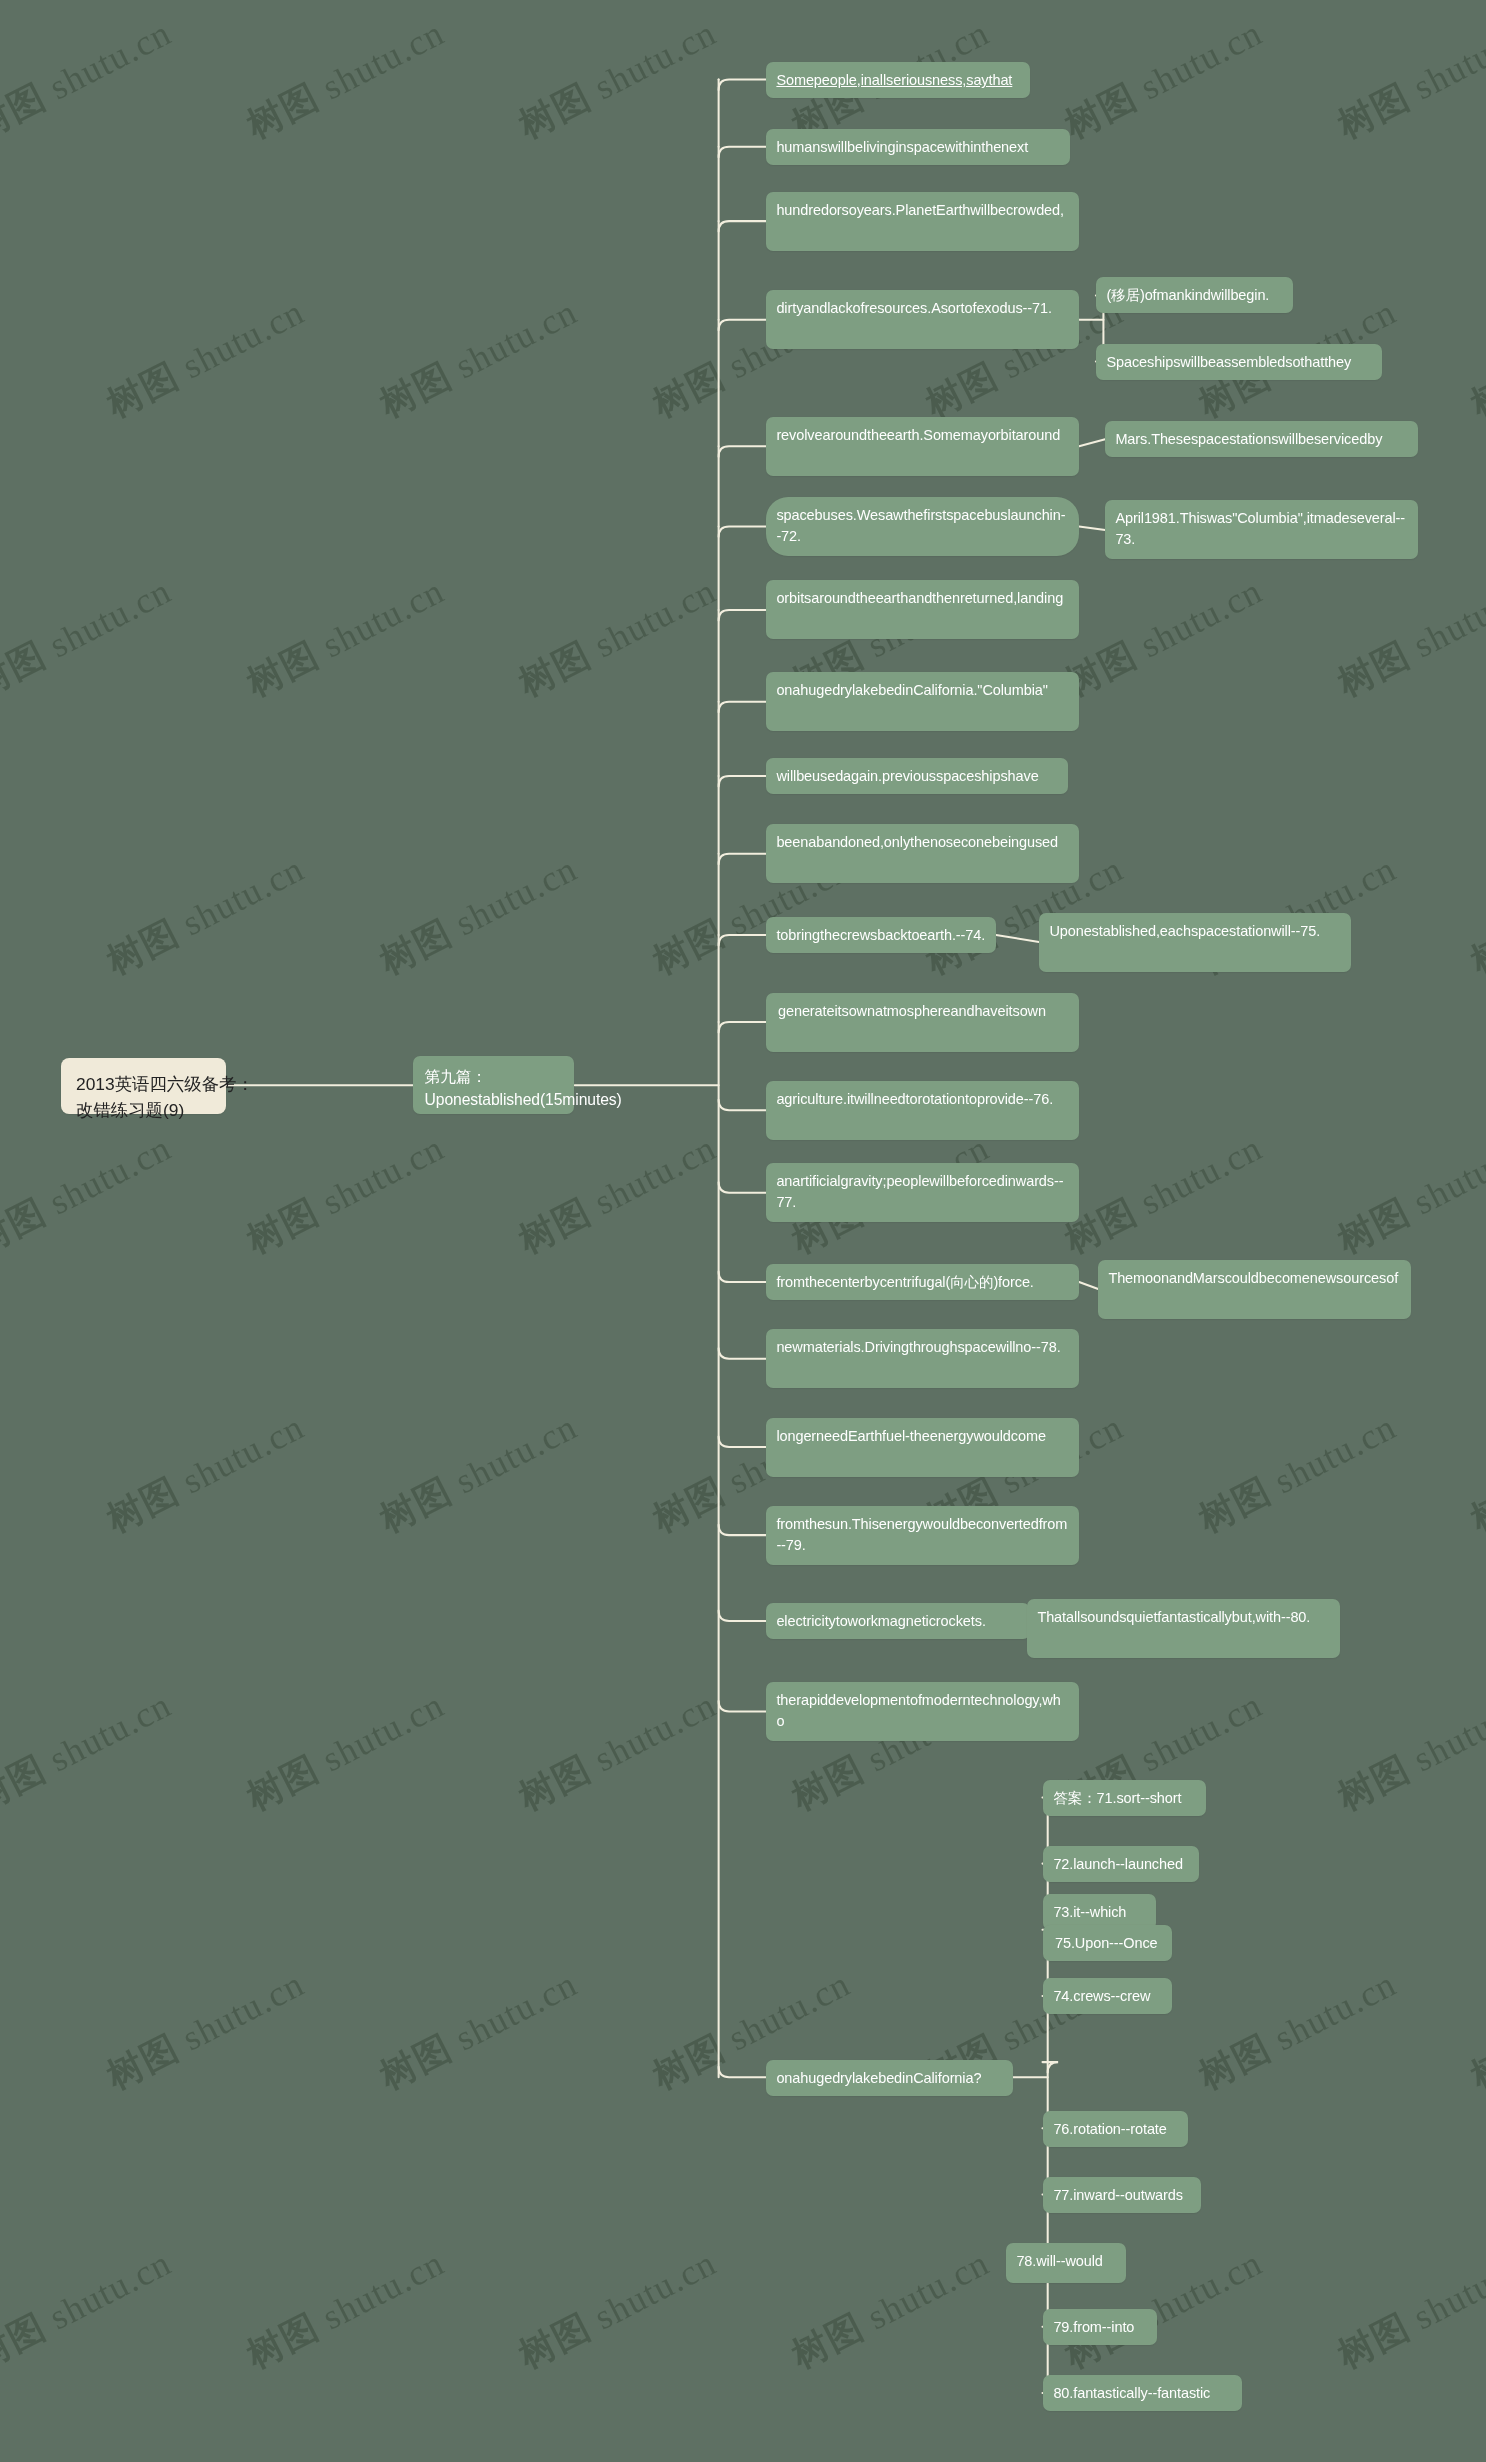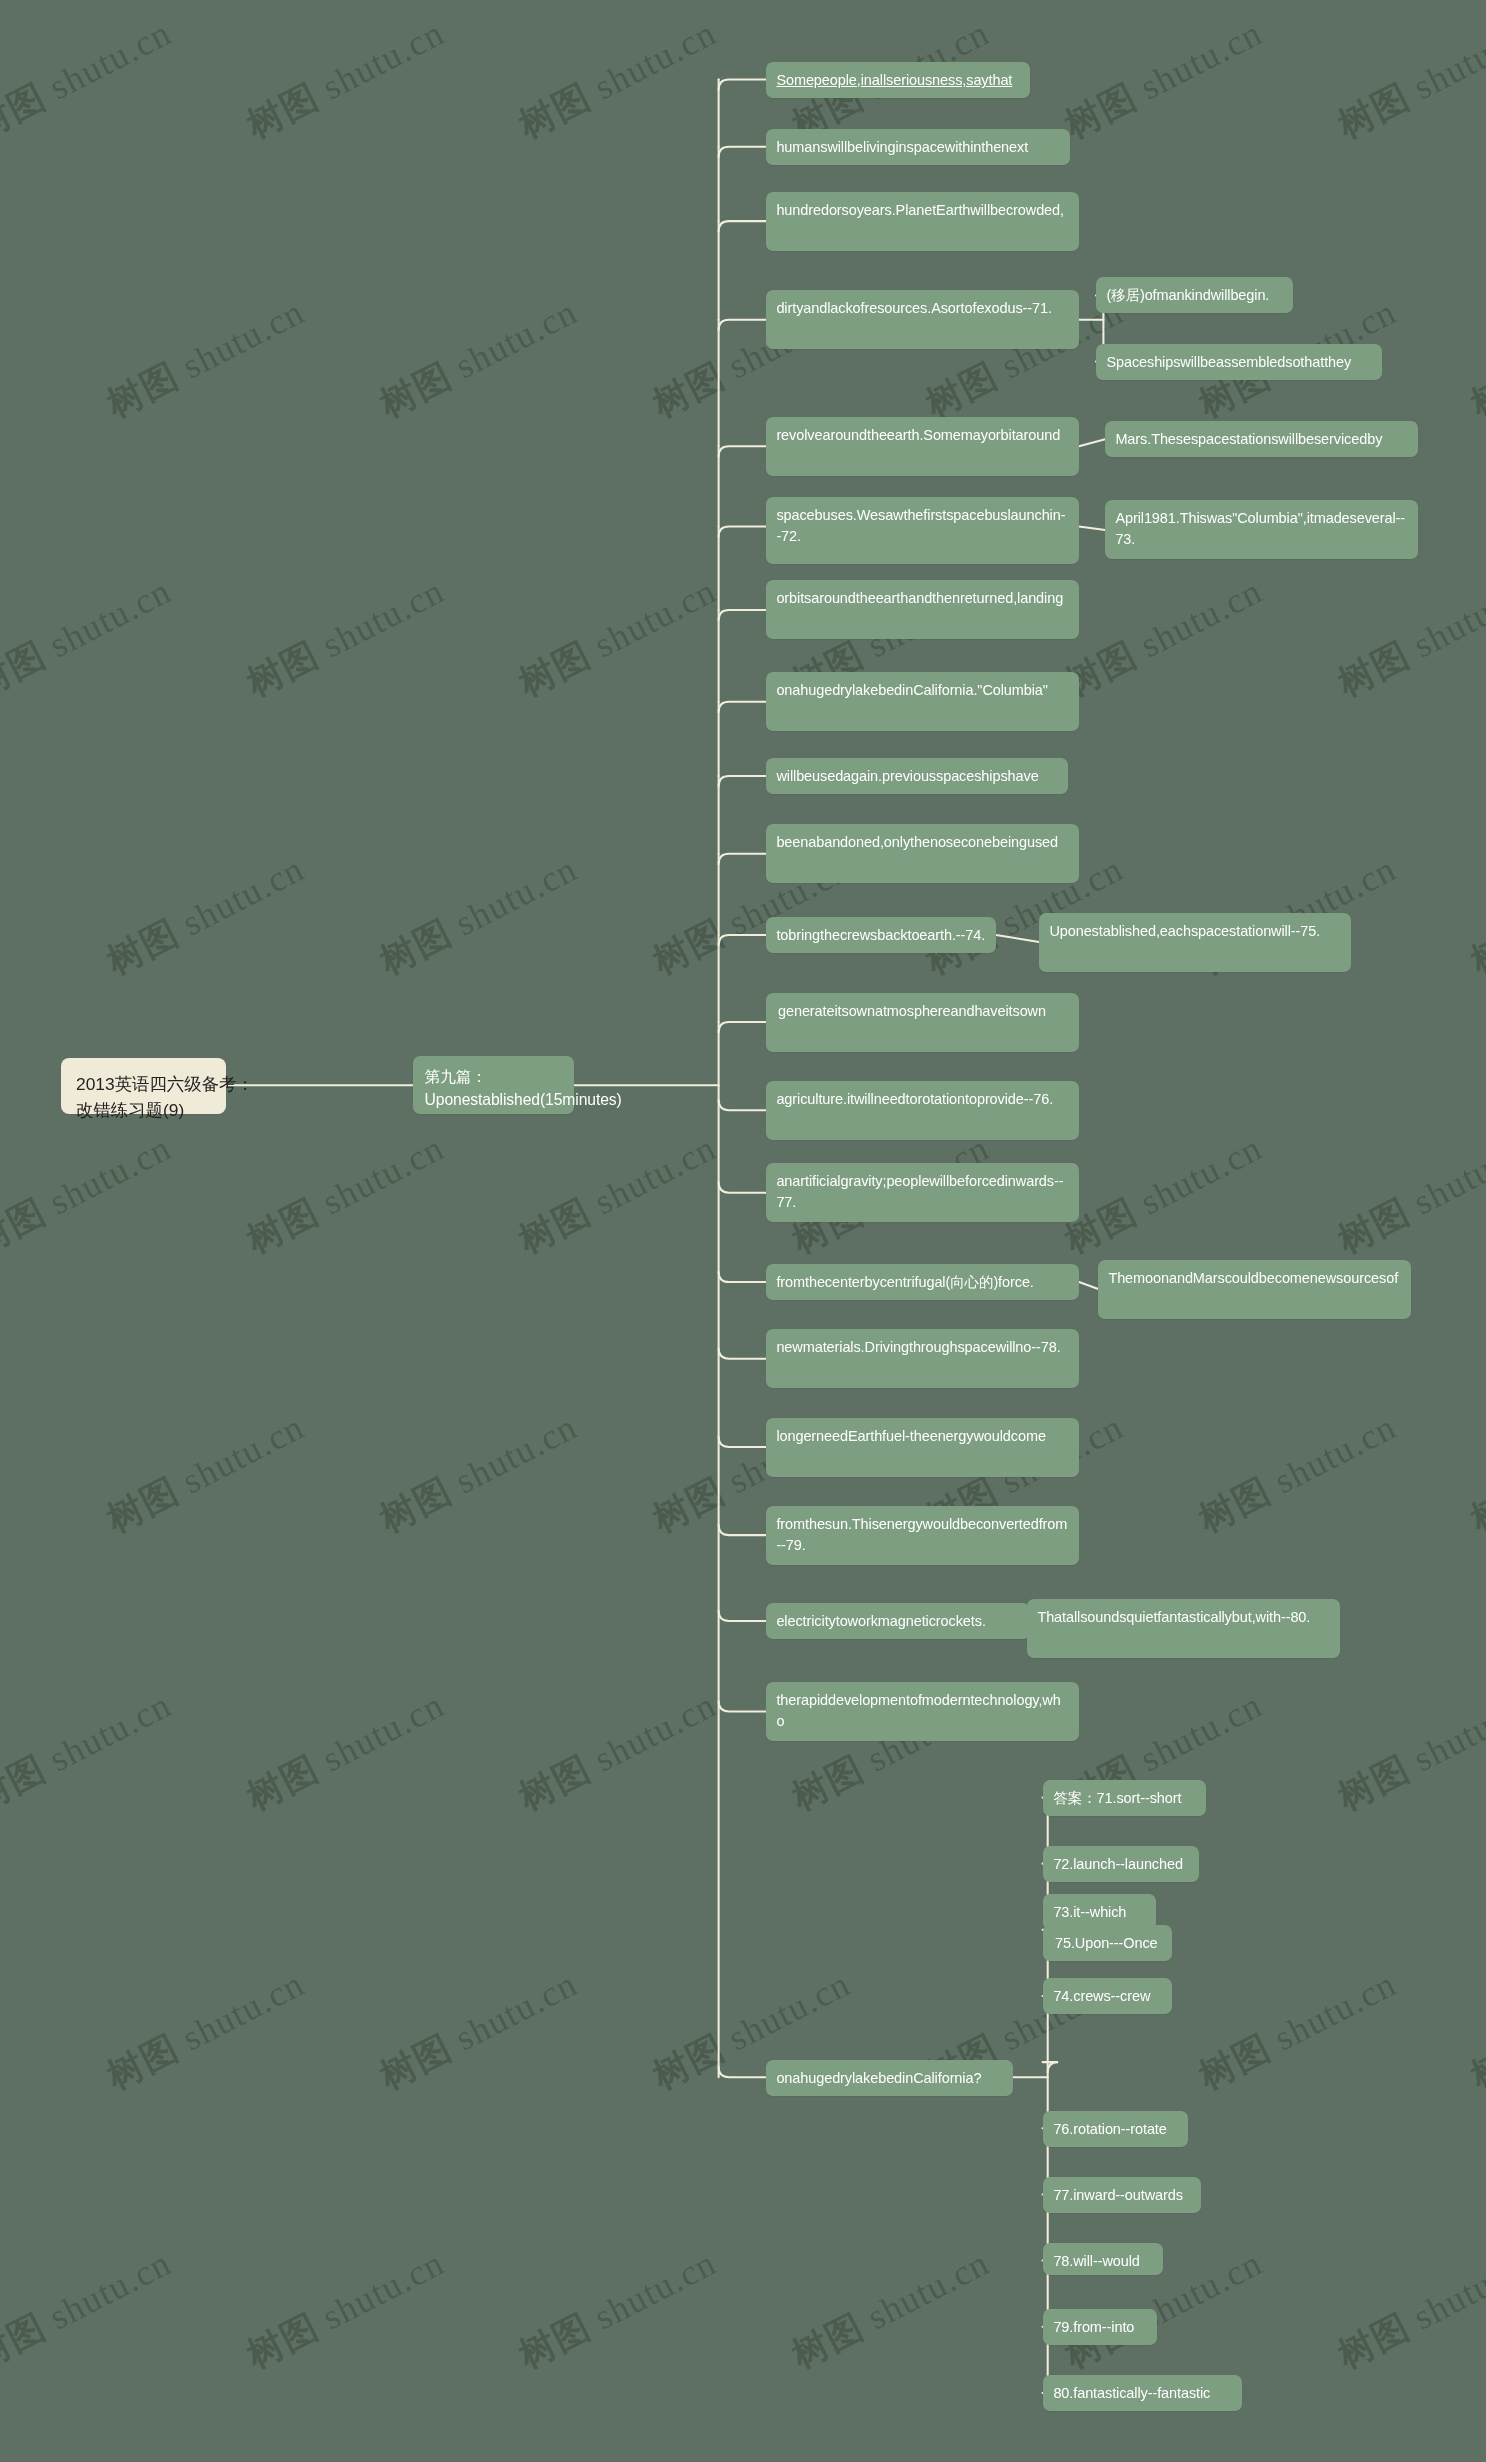--- a/index.html
+++ b/index.html
@@ -175,21 +175,21 @@
   </svg>
 
 <div id="nodes">
     <div class="node root" style="left: 61px; top: 1058px; width: 165px; height: 56px;"><span>2013英语四六级备考：改错练习题(9)</span></div>
     <div class="node lvl1" style="left: 413px; top: 1056px; width: 161px; height: 58px;"><span>第九篇：Uponestablished(15minutes)</span></div>
     <div class="node lvl2" style="left: 766px; top: 62px; width: 264px; height: 36px; text-decoration: underline;"><span>Somepeople,inallseriousness,saythat</span></div>
     <div class="node lvl2" style="left: 766px; top: 129px; width: 304px; height: 36px;"><span>humanswillbelivinginspacewithinthenext</span></div>
     <div class="node lvl2" style="left: 766px; top: 192px; width: 313px; height: 59px;"><span>hundredorsoyears.PlanetEarthwillbecrowded,</span></div>
     <div class="node lvl2" style="left: 766px; top: 290px; width: 313px; height: 59px;"><span>dirtyandlackofresources.Asortofexodus--71.</span></div>
     <div class="node lvl2" style="left: 766px; top: 417px; width: 313px; height: 59px;"><span>revolvearoundtheearth.Somemayorbitaround</span></div>
-    <div class="node lvl2" style="left: 766px; top: 497px; width: 313px; height: 67px;"><span>spacebuses.Wesawthefirstspacebuslaunchin--72.</span></div>
+    <div class="node lvl2" style="left: 766px; top: 497px; width: 313px; height: 59px; border-radius: 22px;"><span>spacebuses.Wesawthefirstspacebuslaunchin--72.</span></div>
     <div class="node lvl2" style="left: 766px; top: 580px; width: 313px; height: 59px;"><span>orbitsaroundtheearthandthenreturned,landing</span></div>
     <div class="node lvl2" style="left: 766px; top: 672px; width: 313px; height: 59px;"><span>onahugedrylakebedinCalifornia."Columbia"</span></div>
     <div class="node lvl2" style="left: 766px; top: 758px; width: 302px; height: 36px;"><span>willbeusedagain.previousspaceshipshave</span></div>
     <div class="node lvl2" style="left: 766px; top: 824px; width: 313px; height: 59px;"><span>beenabandoned,onlythenoseconebeingused</span></div>
     <div class="node lvl2" style="left: 766px; top: 917px; width: 230px; height: 36px;"><span>tobringthecrewsbacktoearth.--74.</span></div>
     <div class="node lvl2" style="left: 766px; top: 993px; width: 313px; height: 59px; padding-left: 12px;"><span>generateitsownatmosphereandhaveitsown</span></div>
     <div class="node lvl2" style="left: 766px; top: 1081px; width: 313px; height: 59px;"><span>agriculture.itwillneedtorotationtoprovide--76.</span></div>
     <div class="node lvl2" style="left: 766px; top: 1163px; width: 313px; height: 59px;"><span>anartificialgravity;peoplewillbeforcedinwards--77.</span></div>
     <div class="node lvl2" style="left: 766px; top: 1264px; width: 313px; height: 36px;"><span>fromthecenterbycentrifugal(向心的)force.</span></div>
     <div class="node lvl2" style="left: 766px; top: 1329px; width: 313px; height: 59px;"><span>newmaterials.Drivingthroughspacewillno--78.</span></div>
@@ -205,17 +205,17 @@
     <div class="node lvl3" style="left: 1039px; top: 913px; width: 312px; height: 59px;"><span>Uponestablished,eachspacestationwill--75.</span></div>
     <div class="node lvl3" style="left: 1098px; top: 1260px; width: 313px; height: 59px;"><span>ThemoonandMarscouldbecomenewsourcesof</span></div>
     <div class="node lvl3" style="left: 1027px; top: 1599px; width: 313px; height: 59px;"><span>Thatallsoundsquietfantasticallybut,with--80.</span></div>
     <div class="node ans" style="left: 1043px; top: 1780px; width: 163px; height: 36px;"><span>答案：71.sort--short</span></div>
     <div class="node ans" style="left: 1043px; top: 1846px; width: 156px; height: 36px;"><span>72.launch--launched</span></div>
     <div class="node ans" style="left: 1043px; top: 1894px; width: 113px; height: 36px;"><span>73.it--which</span></div>
     <div class="node ans" style="left: 1043px; top: 1978px; width: 129px; height: 36px;"><span>74.crews--crew</span></div>
     <div class="node ans" style="left: 1043px; top: 1925px; width: 129px; height: 36px; padding-left: 12px;"><span>75.Upon---Once</span></div>
     <div class="node ans" style="left: 1043px; top: 2111px; width: 145px; height: 36px;"><span>76.rotation--rotate</span></div>
     <div class="node ans" style="left: 1043px; top: 2177px; width: 158px; height: 36px;"><span>77.inward--outwards</span></div>
-    <div class="node ans" style="left: 1043px; top: 2243px; width: 120px; height: 32px;"><span>78.will--would</span></div>
+    <div class="node ans" style="left: 1006px; top: 2243px; width: 120px; height: 40px;"><span>78.will--would</span></div>
     <div class="node ans" style="left: 1043px; top: 2309px; width: 114px; height: 36px;"><span>79.from--into</span></div>
     <div class="node ans" style="left: 1043px; top: 2375px; width: 199px; height: 36px;"><span>80.fantastically--fantastic</span></div>
   </div>
 
 
 </body></html>

